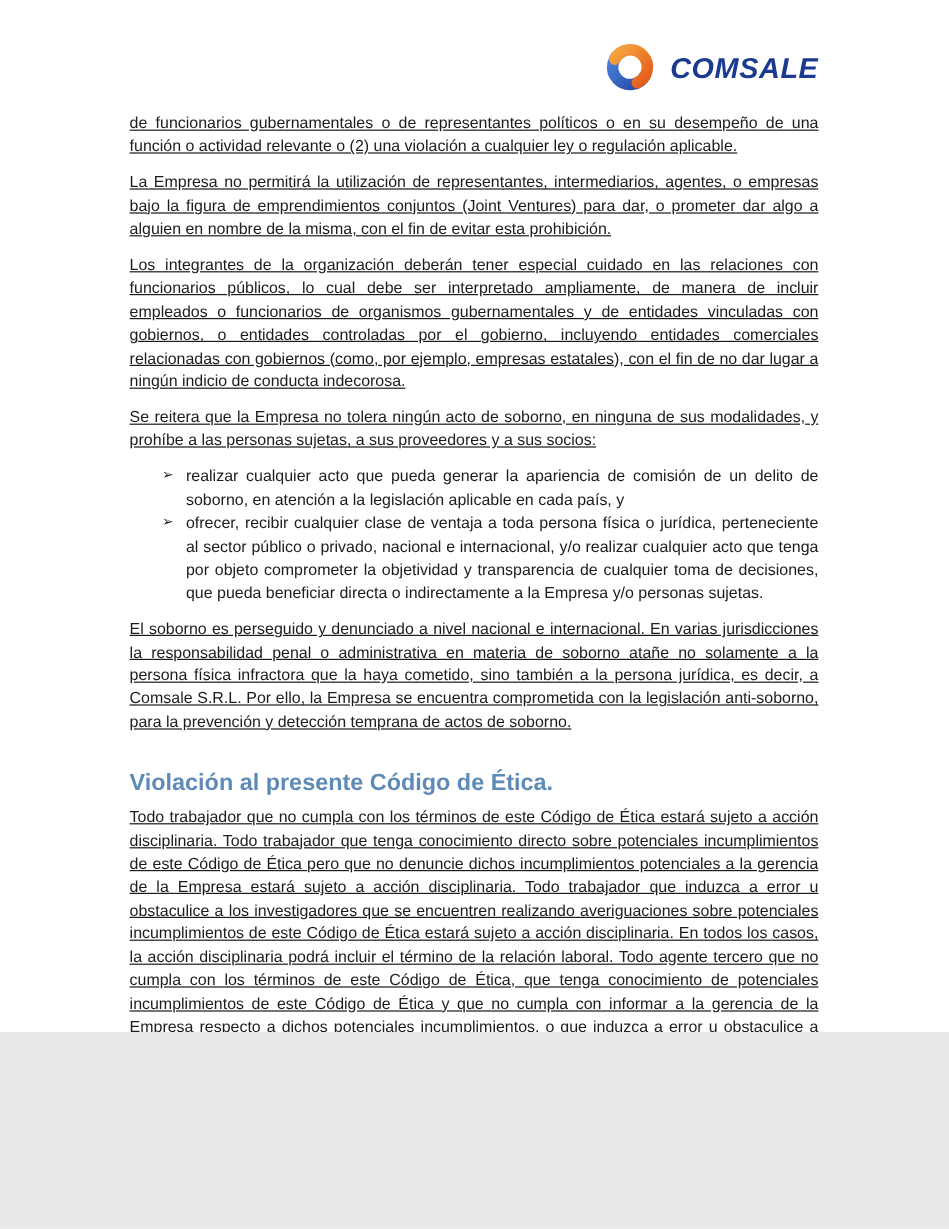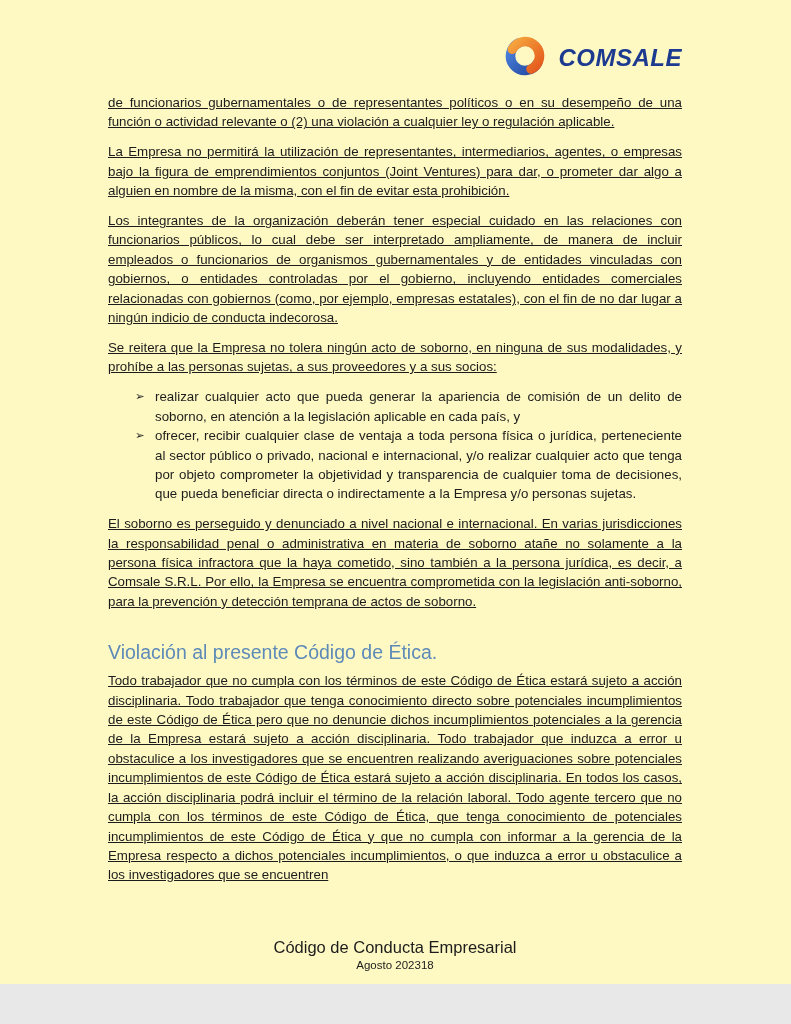--- a/index.html
+++ b/index.html
@@ -1,21 +1,21 @@
 <!DOCTYPE html>
 <html><head>
 <meta charset="utf-8">
 <style>
   html, body { margin: 0; padding: 0; background: #e8e8e8; }
   .page {
     position: relative;
     width: 791px;
-    height: 984px;
+    height: 860px;
     margin: 0 auto;
-    background: #fef9c3;
+    background: #ffffff;
     font-family: "Liberation Sans", sans-serif;
     color: #1c1c1c;
     overflow: hidden;
   }
   .content {
     position: absolute;
     left: 108px;
     top: 0;
     width: 574px;
   }
@@ -56,21 +56,21 @@
   }
   .bullet-marker {
     flex: 0 0 20px;
     font-size: 11.5px;
     line-height: 19.4px;
     color: #1c1c1c;
   }
   .bullet-text { flex: 1; text-align: justify; }
   h2.section-heading {
     margin: 29px 0 7px 0;
-    font-weight: normal;
+    font-weight: bold;
     font-size: 19.5px;
     line-height: 24px;
     color: #5e8ab8;
   }
   .footer {
     position: absolute;
     left: 108px;
     right: 109px;
     top: 937px;
   }

